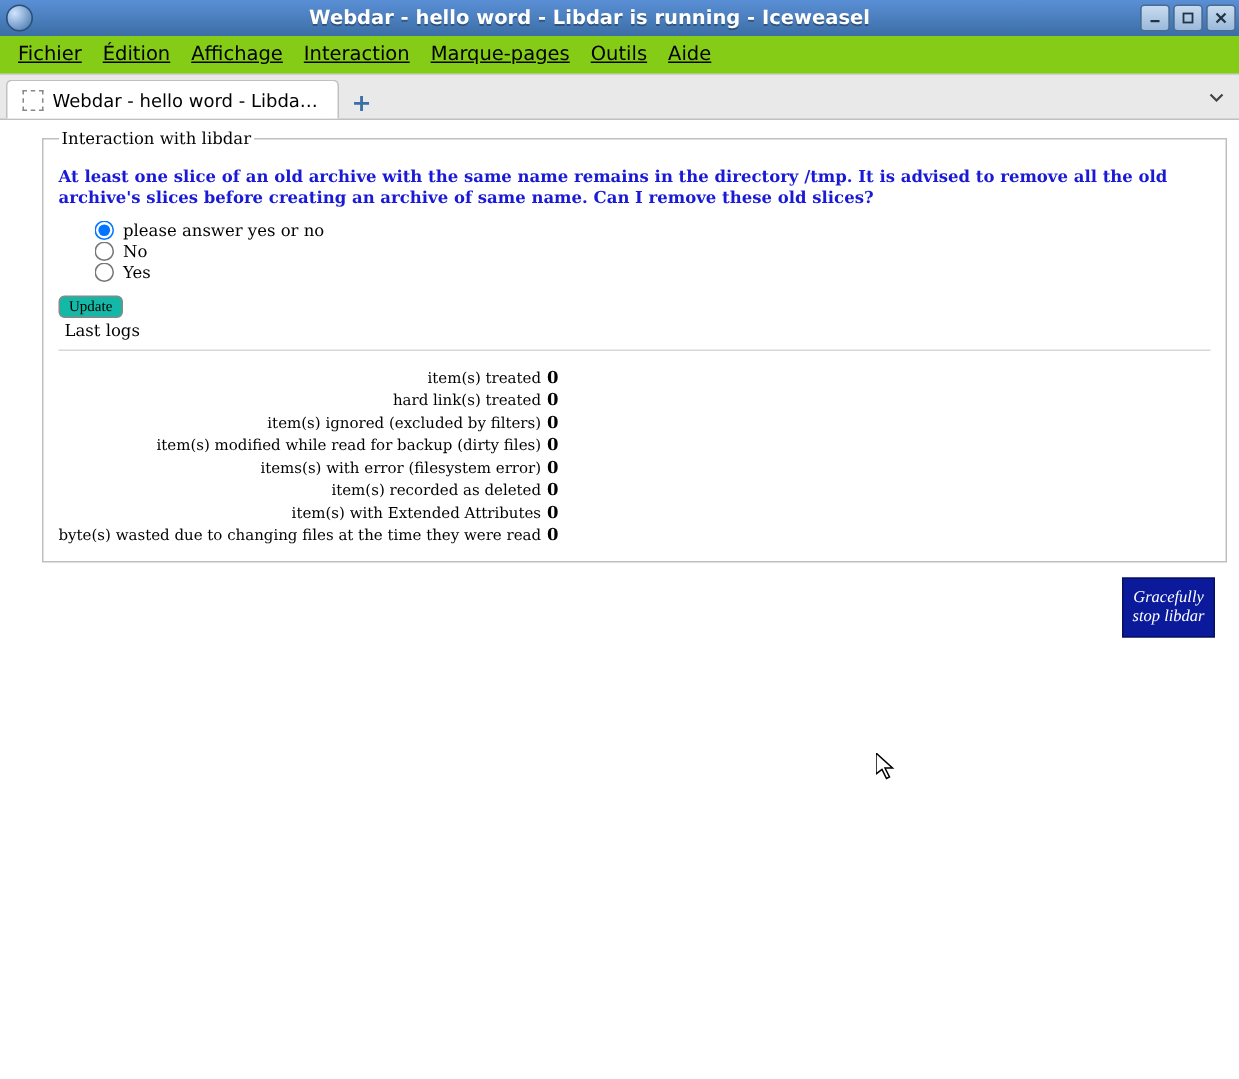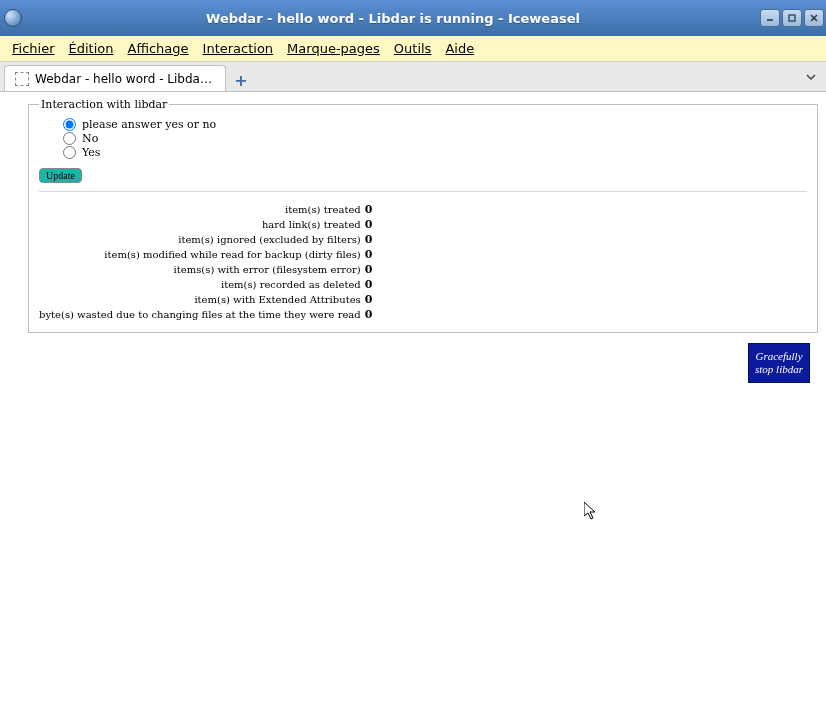--- a/index.html
+++ b/index.html
@@ -1,25 +1,25 @@
 <!DOCTYPE html>
 <html><head>
 <meta charset="utf-8">
 <style>
   * { box-sizing: border-box; margin: 0; padding: 0; }
   html, body { width: 826px; height: 719px; font-family: "DejaVu Sans", Arial, sans-serif; font-size: 12px; overflow: hidden; background: #fff; }
   
-  .titlebar { height: 36px; background: linear-gradient(to bottom, #5a8fd6 0%, #3b6ea5 100%); display: flex; align-items: center; color: #fff; font-weight: bold; font-size: 13px; }
+  .titlebar { height: 24px; background: linear-gradient(to bottom, #5a8fd6 0%, #3b6ea5 100%); display: flex; align-items: center; color: #fff; font-weight: bold; font-size: 13px; }
   .titlebar .app-icon { width: 18px; height: 18px; margin: 0 4px; background: radial-gradient(circle at 30% 30%, #d0e4ff, #3a6ea5); border-radius: 50%; border: 1px solid #2a4e75; }
   .titlebar .title-text { flex: 1; text-align: center; text-shadow: 0 1px 0 rgba(0,0,0,0.3); }
   .titlebar .win-controls { display: flex; gap: 2px; padding-right: 2px; }
   .win-btn { width: 20px; height: 18px; background: linear-gradient(to bottom, #c8dbef, #9ab9da); border: 1px solid #4b6c91; border-radius: 3px; display: flex; align-items: center; justify-content: center; cursor: pointer; }
   .win-btn svg { width: 10px; height: 10px; }
   
-  .menubar { height: 26px; background: #fef9c3; border-bottom: 1px solid #d0d0d0; display: flex; align-items: center; padding: 0 6px; gap: 2px; font-size: 13px; }
+  .menubar { height: 26px; background: #84cc16; border-bottom: 1px solid #d0d0d0; display: flex; align-items: center; padding: 0 6px; gap: 2px; font-size: 13px; }
   .menubar .menu-item { padding: 2px 6px; text-decoration: underline; text-decoration-color: rgba(0,0,0,0); cursor: pointer; }
   .menubar .menu-item .ul { text-decoration: underline; }
   
   .tabbar { height: 30px; background: #e9e9e9; border-bottom: 1px solid #c0c0c0; display: flex; align-items: flex-end; padding-left: 4px; position: relative; }
   .tab { display: flex; align-items: center; gap: 6px; height: 26px; padding: 0 10px; background: #fff; border: 1px solid #c0c0c0; border-bottom: none; border-top-left-radius: 4px; border-top-right-radius: 4px; font-size: 12px; max-width: 240px; }
   .tab .favicon { width: 14px; height: 14px; border: 1px dashed #888; }
   .tab .tab-label { white-space: nowrap; overflow: hidden; text-overflow: ellipsis; max-width: 180px; }
   .newtab { width: 22px; height: 22px; display: flex; align-items: center; justify-content: center; margin-left: 4px; cursor: pointer; color: #3b6ea5; font-weight: bold; font-size: 16px; }
   .tab-dropdown { position: absolute; right: 6px; top: 6px; width: 18px; height: 18px; display: flex; align-items: center; justify-content: center; cursor: pointer; }
   .tab-dropdown svg { width: 10px; height: 10px; }
@@ -92,35 +92,37 @@
     <svg viewBox="0 0 10 10">
         <polyline points="1,3 5,7 9,3" fill="none" stroke="#444" stroke-width="1.5"></polyline>
       </svg>
   </div>
 </div>
 
 <div class="content">
   <fieldset class="fieldset">
     <legend class="fieldset-legend">Interaction with libdar</legend>
 
+    <div class="question">At least one slice of an old archive with the same name remains in the directory /tmp. It is advised to remove all the old archive's slices before creating an archive of same name. Can I remove these old slices?</div>
 
     <label class="radio-row">
       <input type="radio" name="answer" checked="" style="">
       <span>please answer yes or no</span>
     </label>
     <label class="radio-row">
       <input type="radio" name="answer" style="">
       <span>No</span>
     </label>
     <label class="radio-row">
       <input type="radio" name="answer" style="">
       <span>Yes</span>
     </label>
 
     <button class="update-btn">Update</button>
+    <div class="lastlogs">Last logs</div>
 
     <hr class="sep">
 
     <div class="stats-wrap">
       <div class="stats">
         <div class="stat-row">
             <div class="stat-label">item(s) treated</div>
             <div class="stat-val">0</div>
           </div>
         <div class="stat-row">

